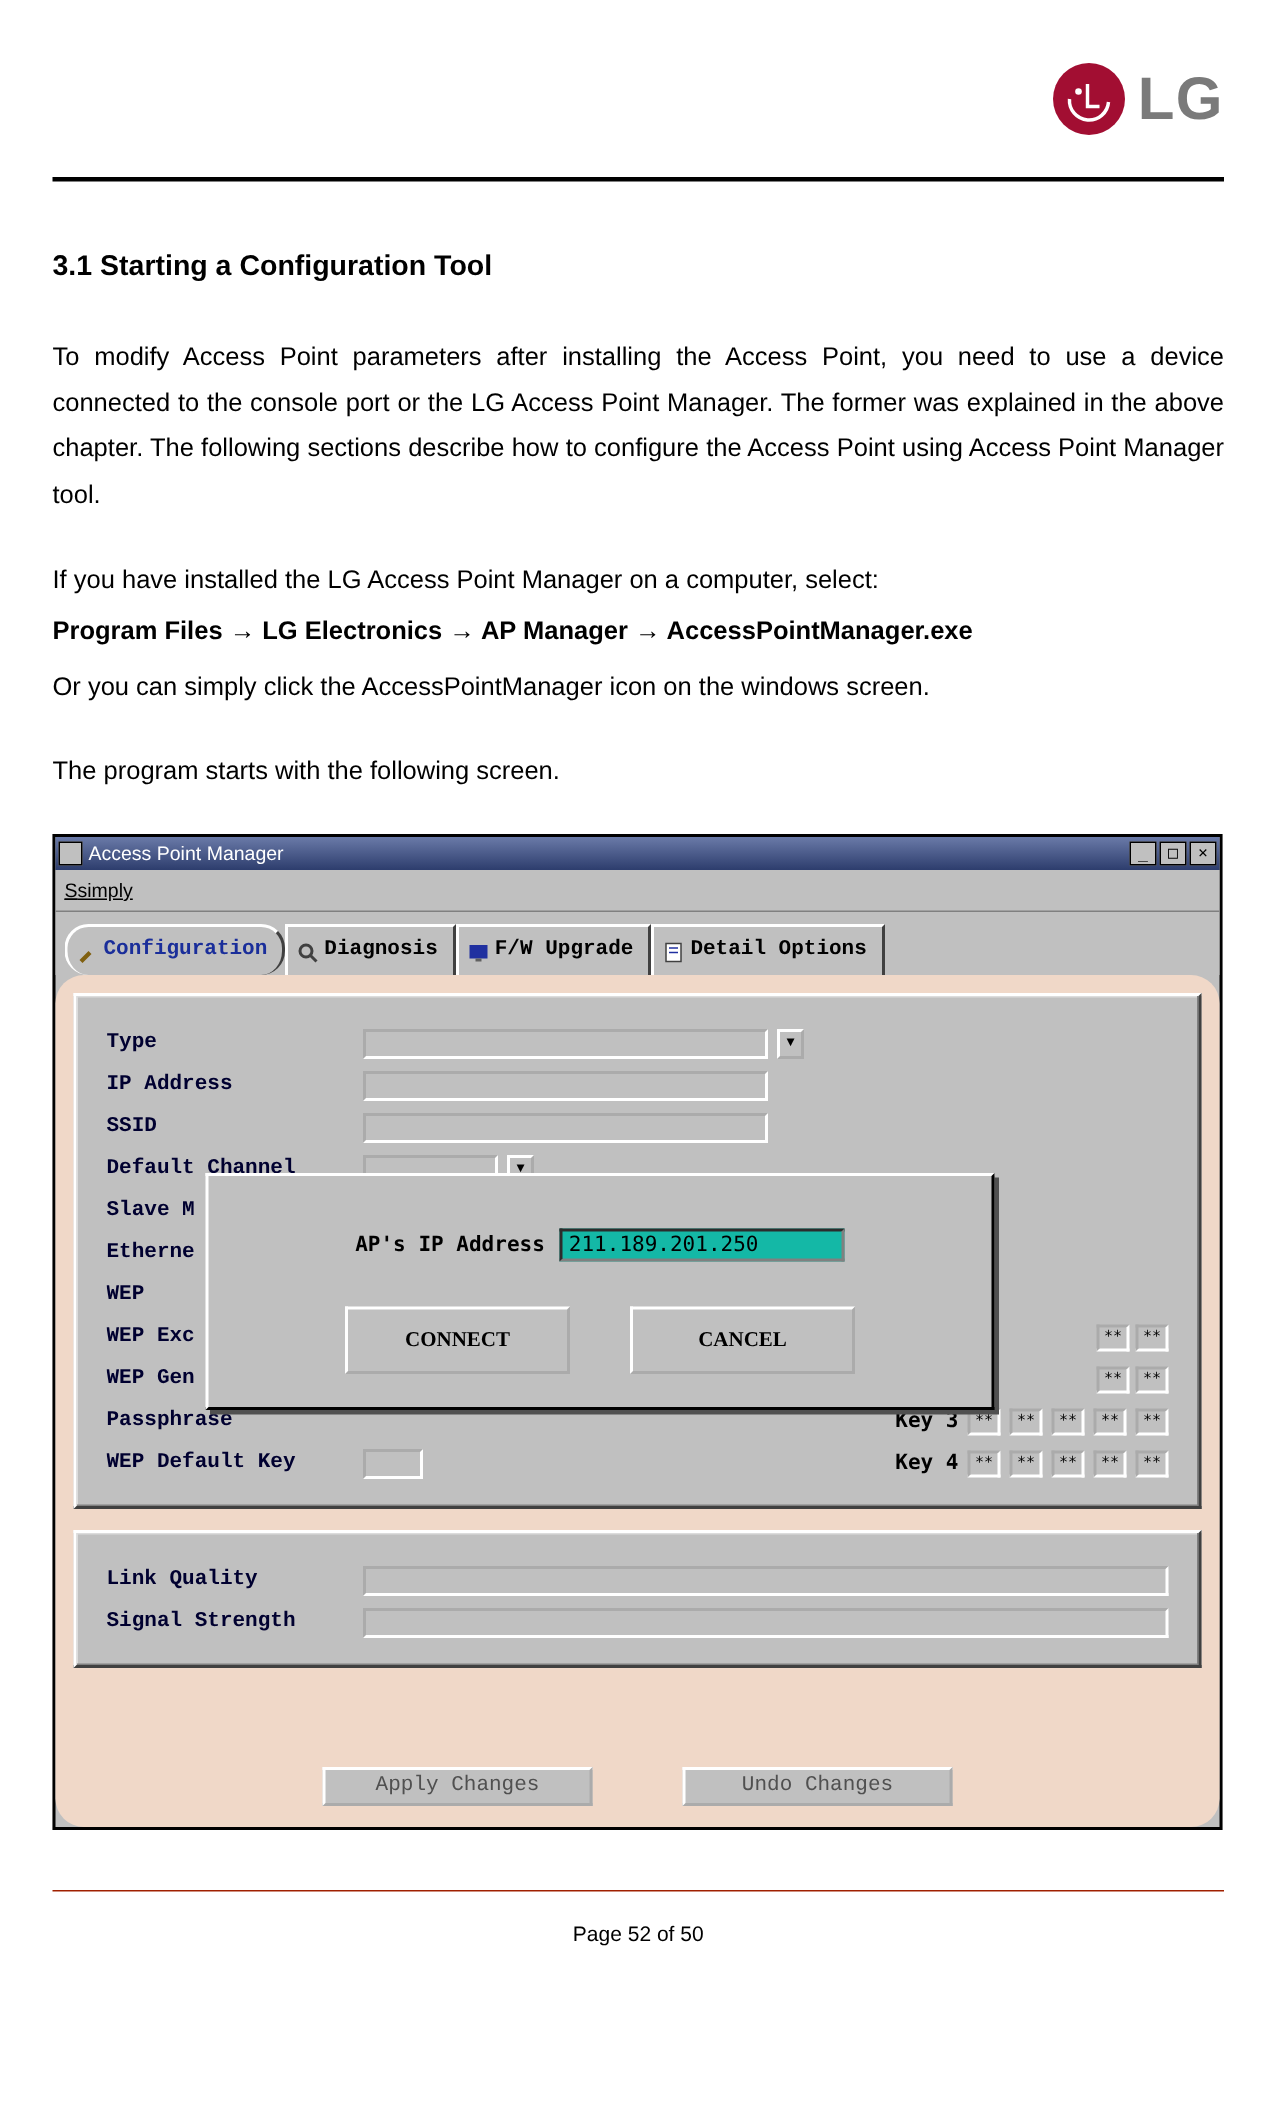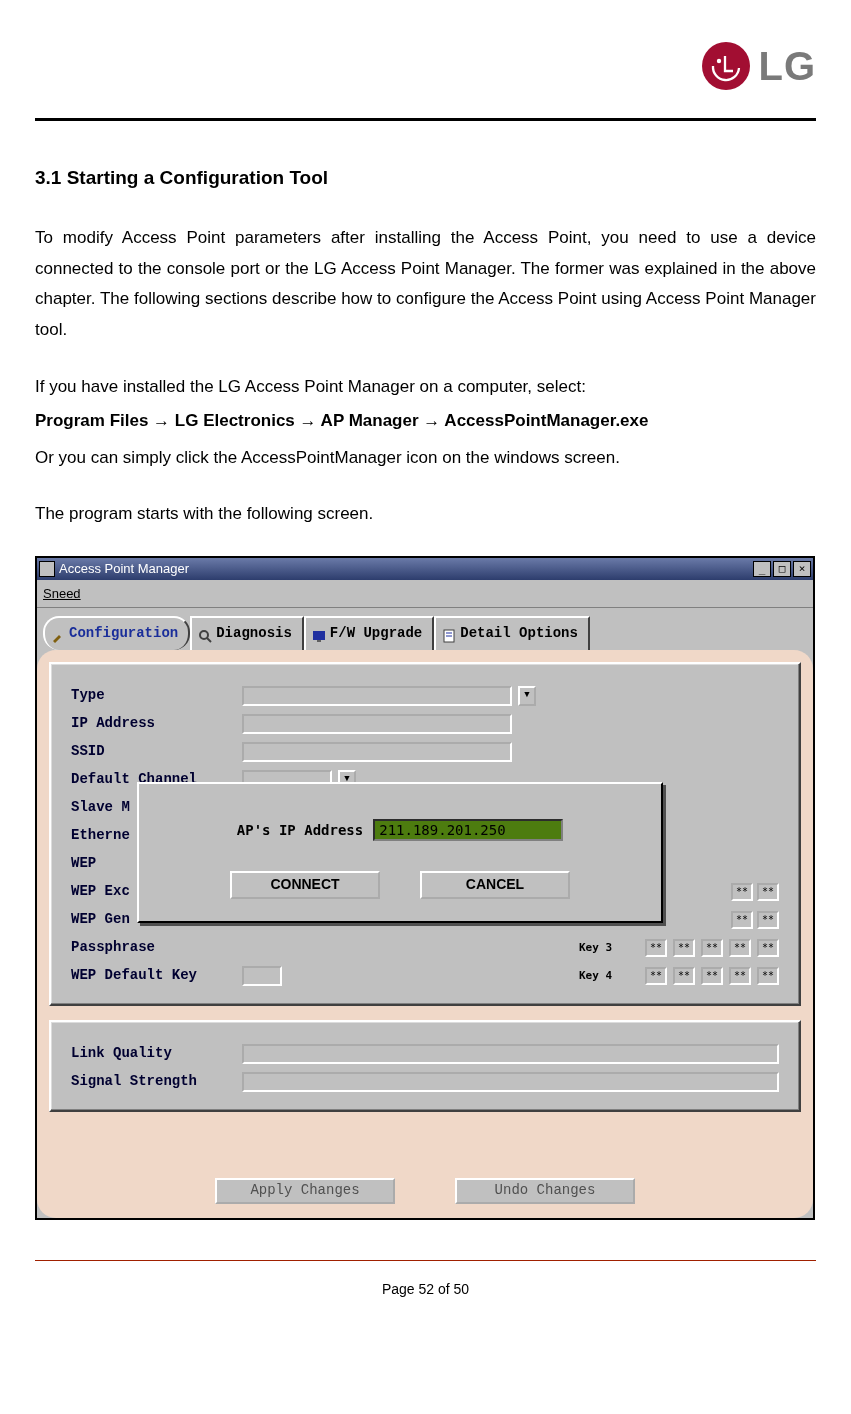--- a/index.html
+++ b/index.html
@@ -100,21 +100,21 @@
     border:2px inset #fff;
     height:20px;
   }
   .inset-box.long { width:270px; }
   .dd-arrow {
     width:18px; height:20px; background:#c0c0c0;
     border:2px outset #fff; display:inline-flex; align-items:center; justify-content:center;
     font-size:9px;
   }
   .key-row { display:flex; gap:4px; align-items:center; margin-left:auto; }
-  .key-label { font-weight:bold; width:60px; text-align:left; font-family:"Lucida Console",monospace; font-size:11px; }
+  .key-label { font-weight:bold; width:60px; text-align:right; font-family:"Lucida Console",monospace; font-size:14px; }
   .key-cell {
     width:22px; height:18px; background:#c0c0c0; border:2px inset #fff;
     font-size:10px; display:flex; align-items:center; justify-content:center;
     font-family:"Lucida Console",monospace;
   }
   .bar {
     height:20px; flex:1; background:#c0c0c0; border:2px inset #fff;
   }
   .bottom-btns { display:flex; gap:60px; justify-content:center; padding:4px 0 2px 0; }
   .flat-btn {
@@ -131,29 +131,29 @@
     position:absolute; left:100px; top:132px;
     width:526px;
     background:#c0c0c0;
     border:2px solid #fff; border-right-color:#000; border-bottom-color:#000;
     box-shadow: 3px 3px 0 #505050;
     padding: 34px 24px 22px 24px;
   }
   .dlg-row { display:flex; align-items:center; gap:10px; justify-content:center; margin-bottom:28px; }
   .dlg-label { font-weight:bold; font-family:"Lucida Console",monospace; font-size:14px; }
   .dlg-input {
-    width:190px; height:22px; background:#4d7c0f; border:2px inset #808080;
+    width:190px; height:22px; background:#14b8a6; border:2px inset #808080;
     font-family:"Lucida Console",monospace; font-size:14px; padding:0 4px;
     display:flex; align-items:center;
   }
   .dlg-btns { display:flex; gap:40px; justify-content:center; }
   .dlg-btn {
-    width:150px; height:28px;
+    width:150px; height:45px;
     background:#c0c0c0; border:2px outset #fff;
-    font-family:Liberation Sans, sans-serif; font-size:14px; font-weight:bold;
+    font-family:Liberation Serif, serif; font-size:14px; font-weight:bold;
     display:flex; align-items:center; justify-content:center;
   }
 
   .footer-rule { border-bottom:1.5px solid #a02000; margin-top:30px; margin-bottom:16px; }
   .page-num { text-align:center; font-size:14px; }
 </style>
 </head>
 <body>
 
 <div class="logo-row">
@@ -188,21 +188,21 @@
       <span class="title-caption">Access Point Manager</span>
     </div>
     <div class="winbtns">
       <span class="winbtn">_</span>
       <span class="winbtn">□</span>
       <span class="winbtn">×</span>
     </div>
   </div>
 
   <div class="menubar">
-    <span><span>S</span></span><span>need</span>
+    <span><span>S</span></span><span>simply</span>
   </div>
 
   <div class="tabbar">
     <div class="tab tab-blue">
       <span class="t-icon">
         <svg width="14" height="14">
             <path d="M2 12 L8 6 L10 8 L4 14 Z M9 5 a3 3 0 1 1 0 0" fill="#806010"></path>
           </svg>
       </span>
       <span>Configuration</span>

